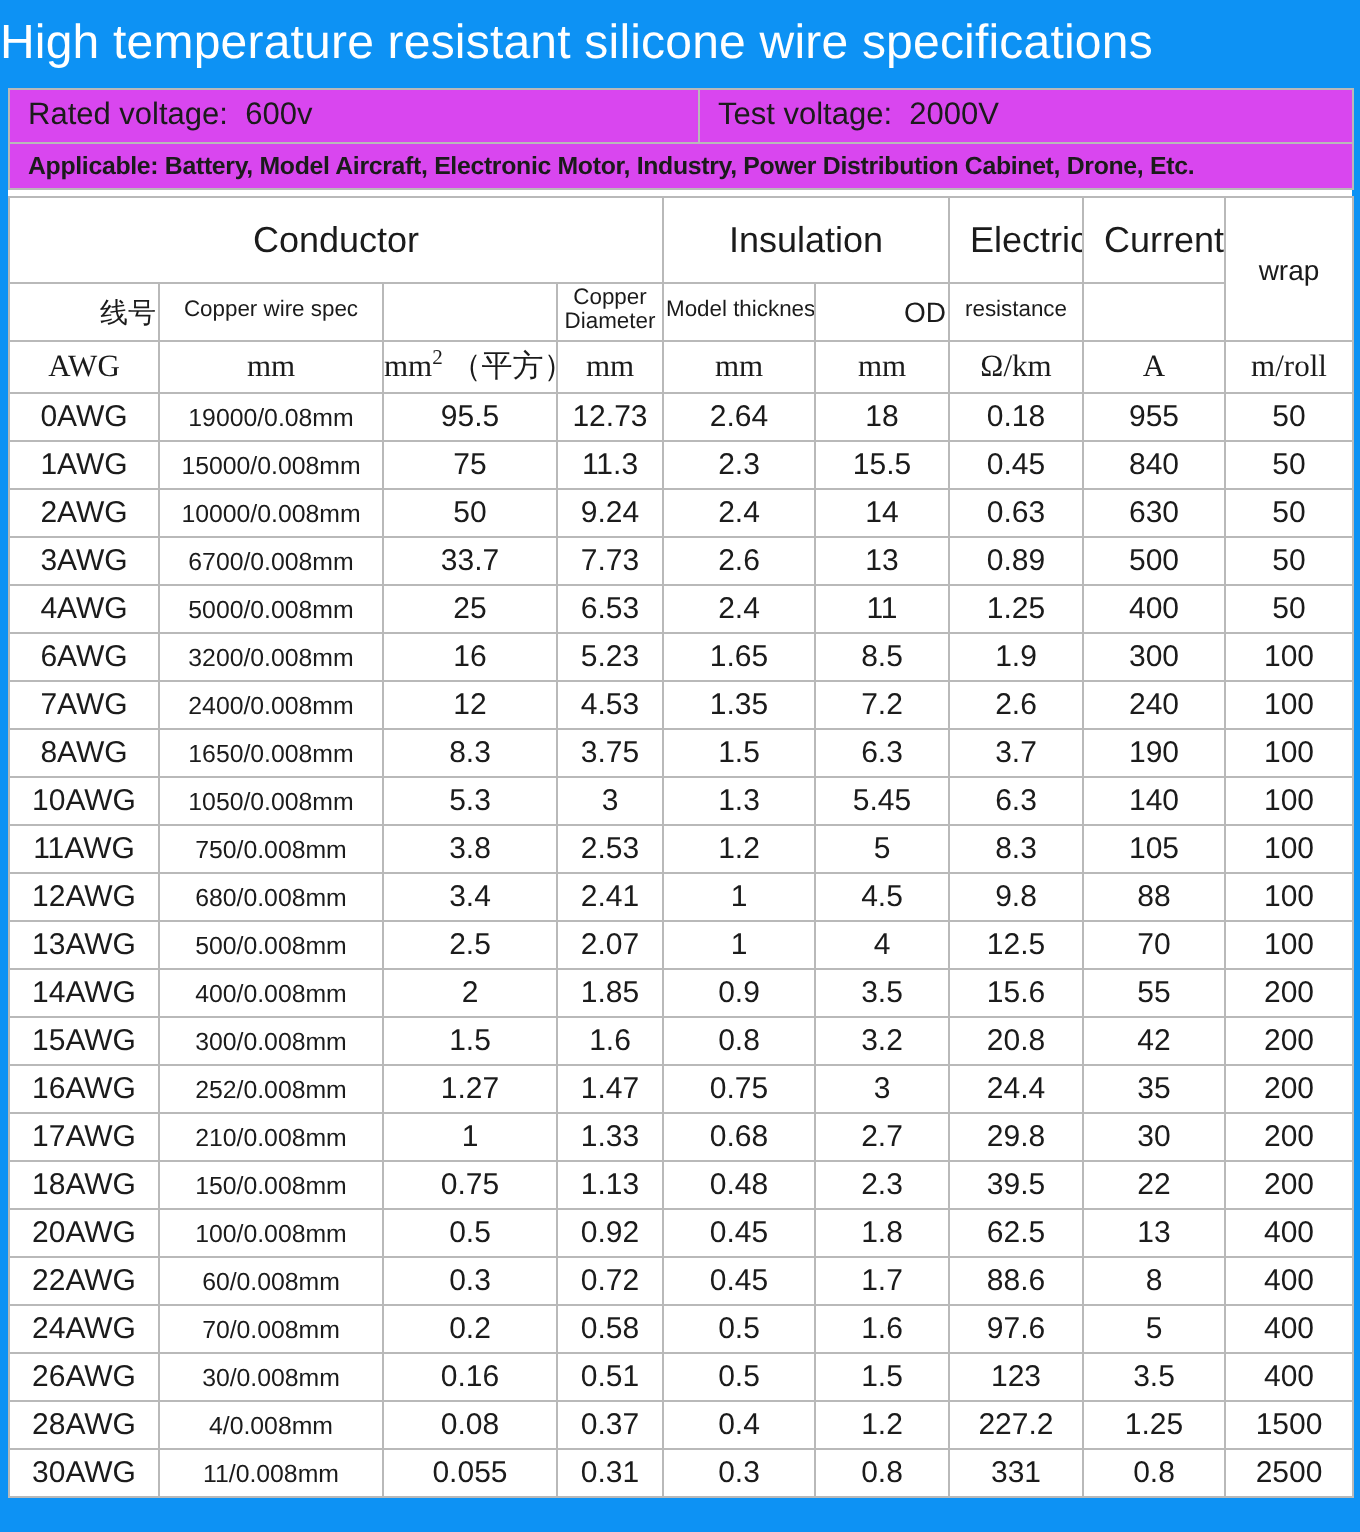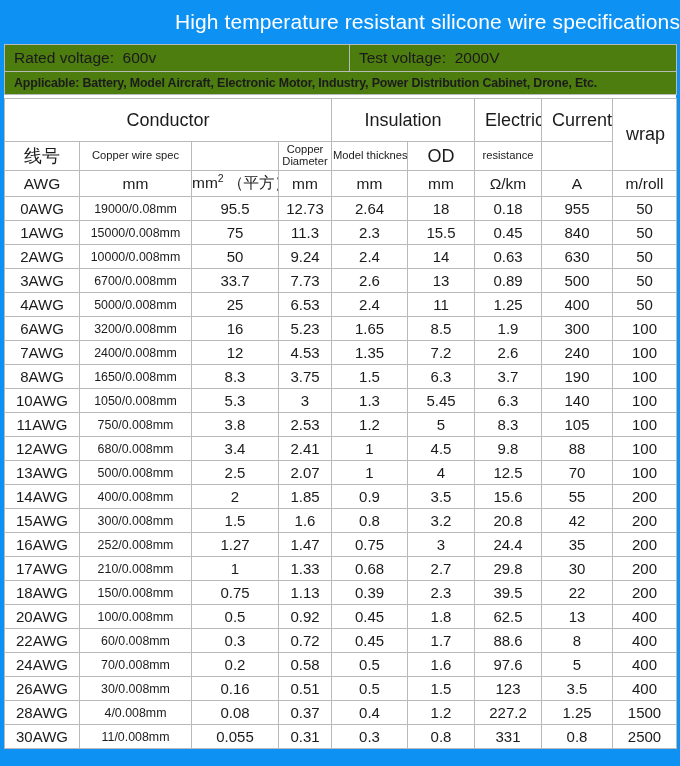--- a/index.html
+++ b/index.html
@@ -10,37 +10,37 @@
     width: 680px;
     height: 766px;
     background: #0d92f4;
     font-family: "Liberation Sans", "DejaVu Sans", sans-serif;
     overflow: hidden;
   }
   #page-title {
     width: 680px;
     height: 44px;
     line-height: 44px;
-    text-align: right;
+    text-align: left;
     color: #ffffff;
-    font-size: 21px;
+    font-size: 24px;
     font-weight: 400;
     letter-spacing: 0.1px;
     white-space: nowrap;
   }
   .sheet {
     width: 672px;
     margin: 0 auto;
     background: #ffffff;
   }
   
   table.specbox {
     width: 672px;
     border-collapse: collapse;
-    background: #4d7c0f;
+    background: #d946ef;
     table-layout: fixed;
   }
   table.specbox td {
     border: 1px solid #b9b9b9;
     font-size: 15.5px;
     color: #1b1b1b;
     height: 26px;
     padding: 0 0 0 9px;
     white-space: nowrap;
     overflow: hidden;
@@ -75,30 +75,32 @@
     height: 22px;
     padding: 10px;
   }
   table.spec th.sub {
     font-size: 11.2px;
     height: 28px;
     padding: 0 1px;
     line-height: 1.05;
   }
   table.spec th.sub.big {
-    font-size: 18px;
+    font-size: 14px;
+    text-align: right;
   }
   table.spec th.wrap-h {
-    font-size: 18px;
+    font-size: 14px;
     padding: 13px;
   }
   table.spec th.unit {
     font-size: 15.5px;
     height: 25px;
     padding: 0;
+    font-family: Liberation Serif, serif;
   }
   table.spec td {
     font-size: 15px;
     height: 23px;
     padding: 0;
   }
   table.spec td.awg {
     font-size: 15px;
   }
   table.spec td.cws {
@@ -347,21 +349,21 @@
           <td>2.7</td>
           <td>29.8</td>
           <td>30</td>
           <td>200</td>
         </tr>
         <tr>
           <td class="awg">18AWG</td>
           <td class="cws">150/0.008mm</td>
           <td>0.75</td>
           <td>1.13</td>
-          <td>0.39</td>
+          <td>0.48</td>
           <td>2.3</td>
           <td>39.5</td>
           <td>22</td>
           <td>200</td>
         </tr>
         <tr>
           <td class="awg">20AWG</td>
           <td class="cws">100/0.008mm</td>
           <td>0.5</td>
           <td>0.92</td>

